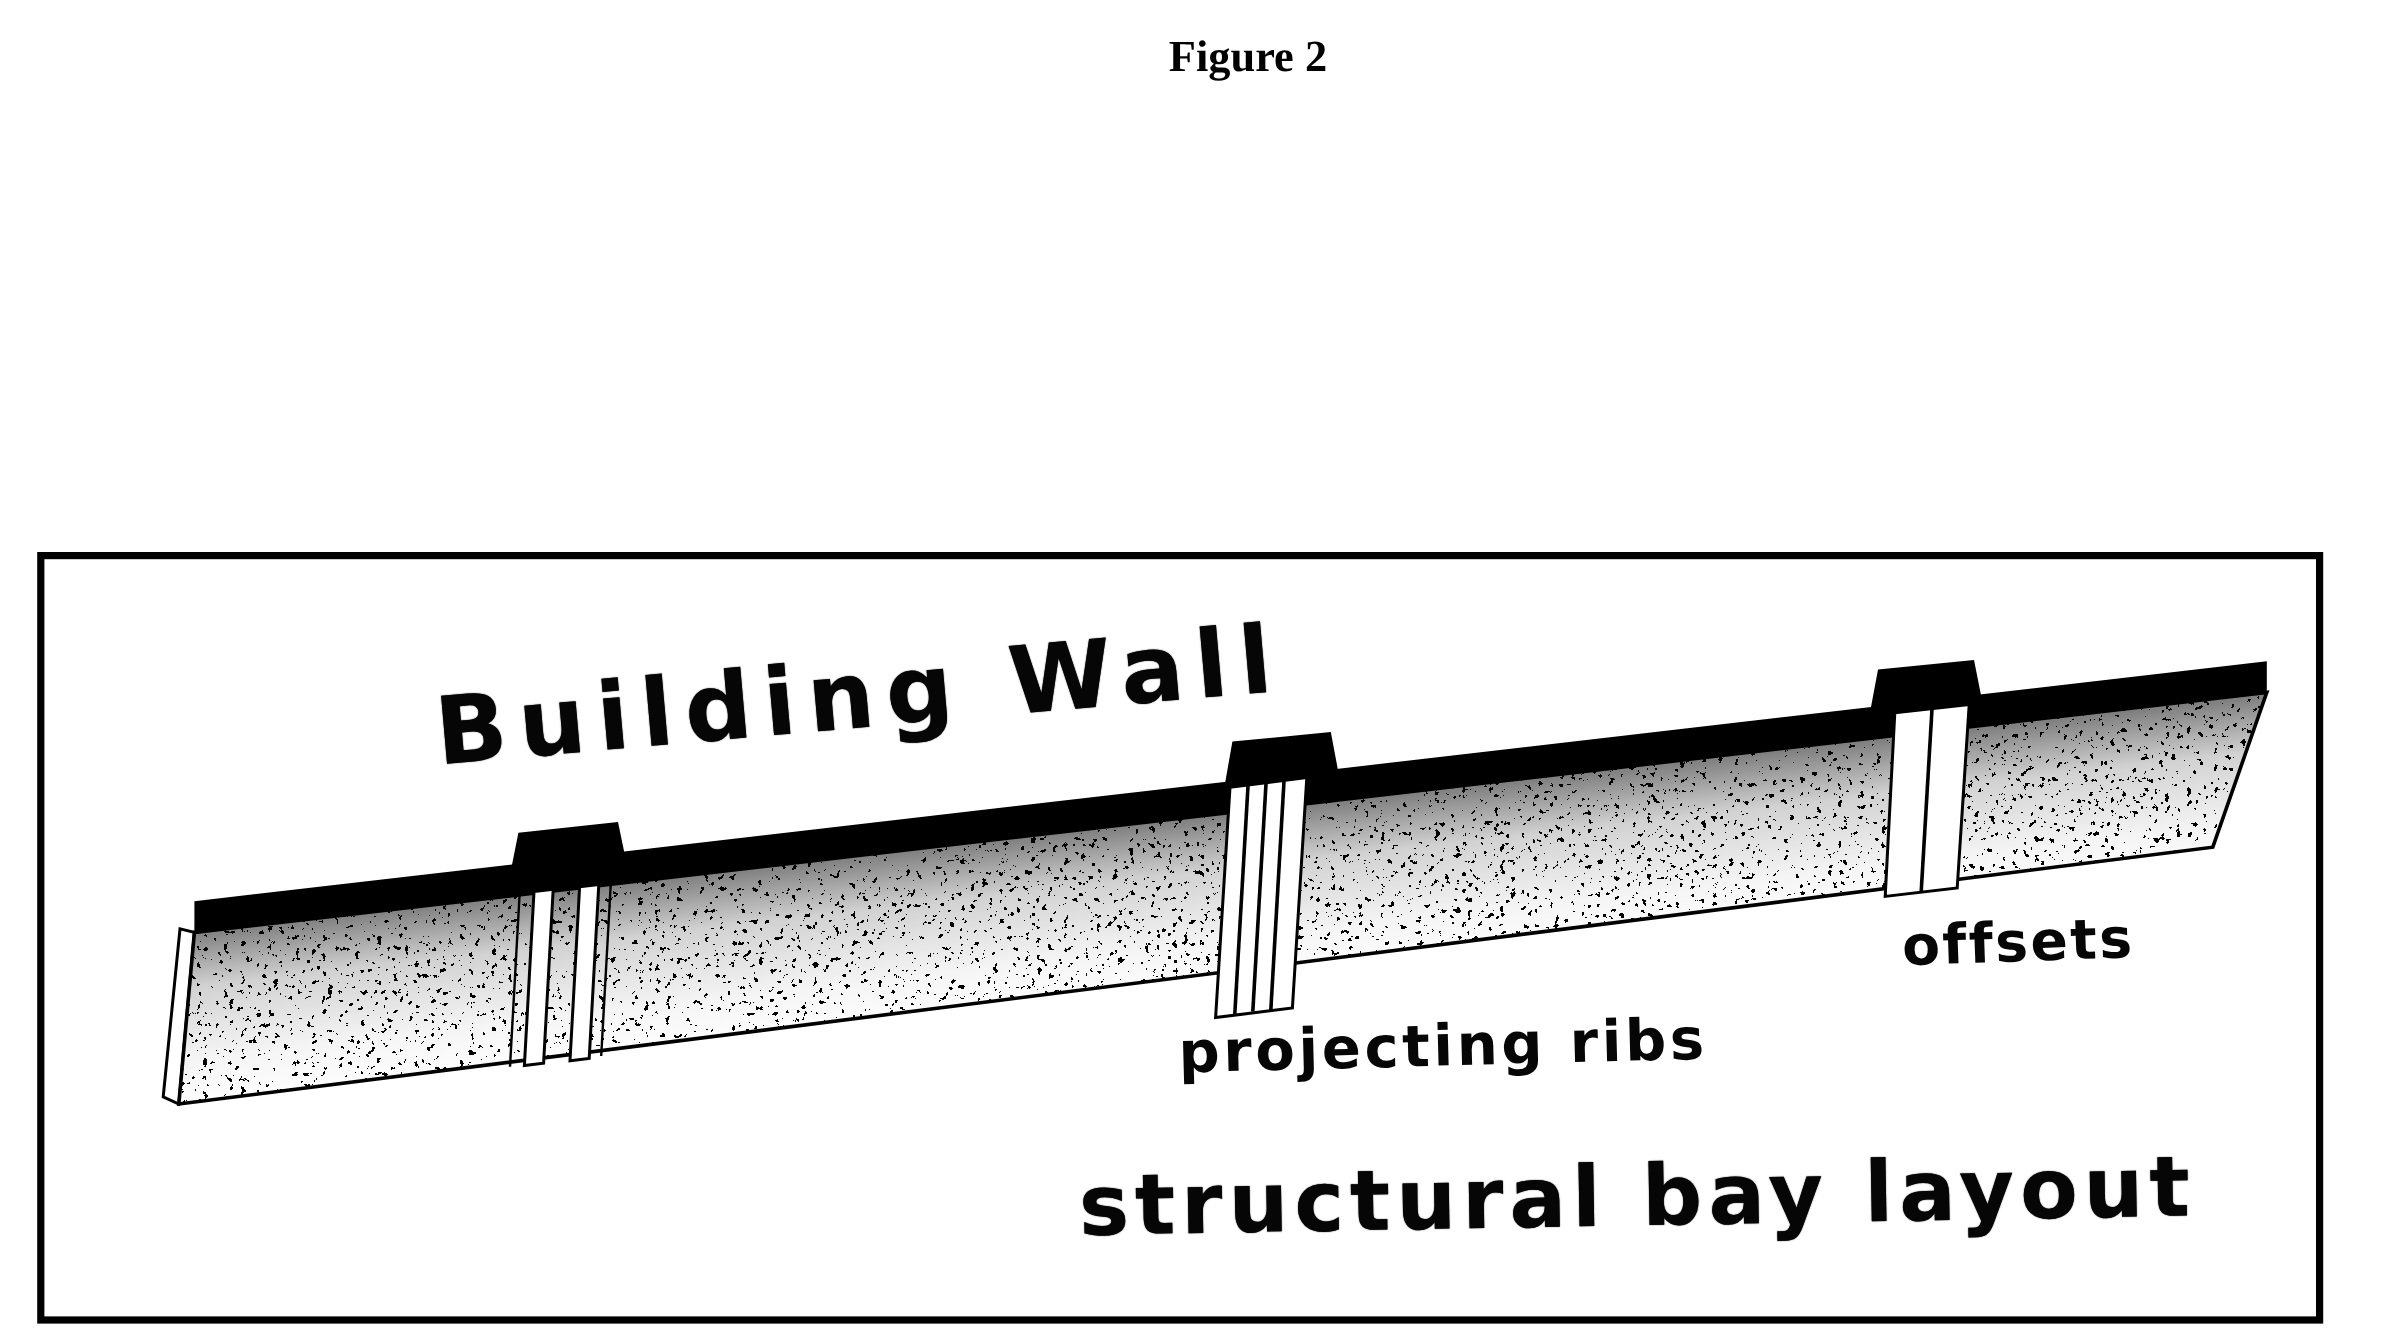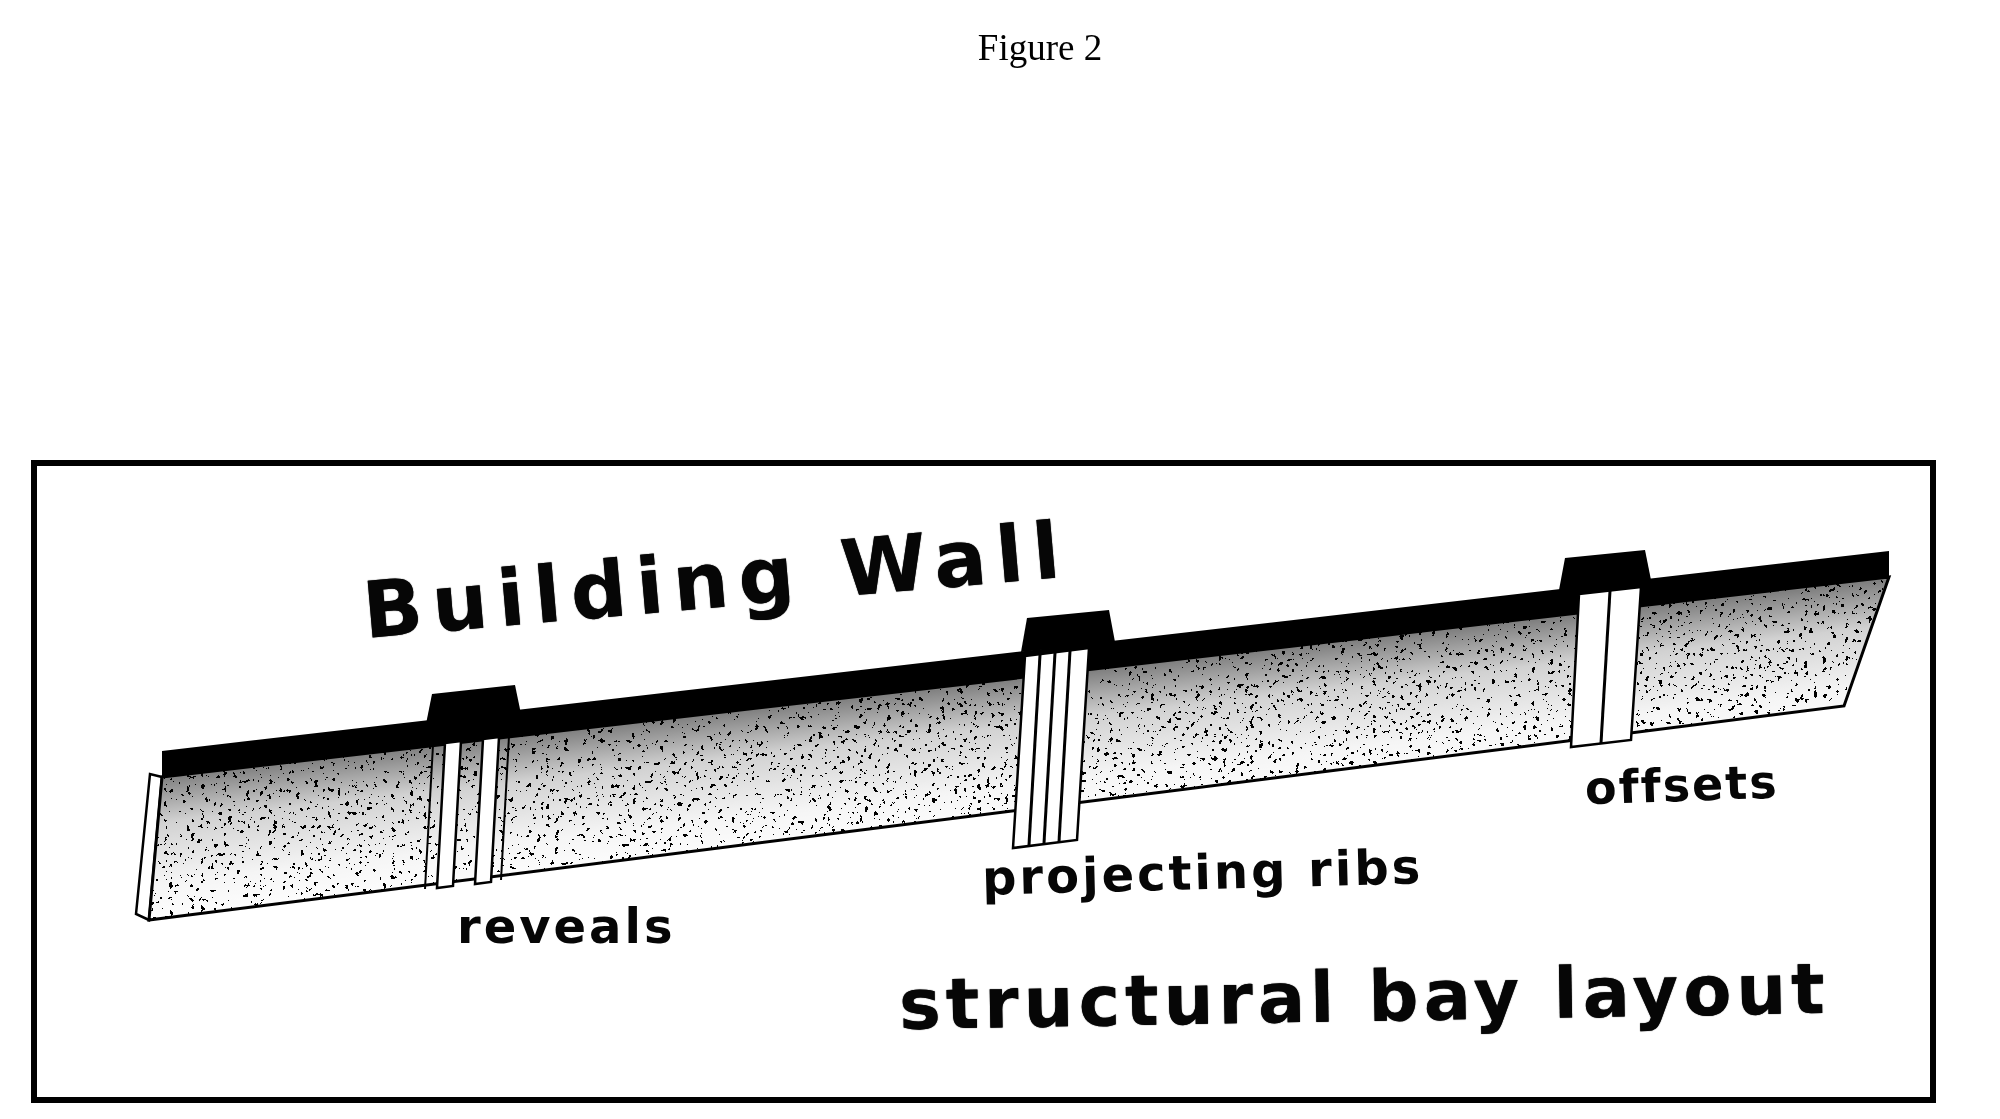--- a/index.html
+++ b/index.html
@@ -6,21 +6,21 @@
   html, body { background: #ffffff; }
   body {
     width: 2000px; height: 1119px; position: relative;
     font-family: "DejaVu Sans", sans-serif; color: #000;
     overflow: hidden;
   }
   .page { position: absolute; inset: 0; background: #ffffff; }
 
   .figure-caption {
     position: absolute; top: 26px; left: 1040px; transform: translateX(-50%);
-    font-family: "Liberation Serif", serif; font-weight: normal; font-size: 37px;
+    font-family: "Liberation Serif", serif; font-weight: bold; font-size: 37px;
     color: #000; white-space: nowrap;
   }
 
   .diagram-frame {
     position: absolute; left: 31px; top: 460px; width: 1905px; height: 643px;
     border: 6px solid #000; background: #ffffff;
   }
   .diagram-frame svg { position: absolute; inset: 0; width: 100%; height: 100%; display: block; }
 
   .lbl {
@@ -98,21 +98,20 @@
 
       <g>
         <polygon points="1542,128 1604,121 1594,274 1534,281" fill="#ffffff" stroke="#000" stroke-width="2.5"></polygon>
         <line x1="1573" y1="125" x2="1564" y2="277" stroke="#000" stroke-width="3"></line>
         <polygon points="1522,124 1528,92 1608,84 1614,114" fill="#000000"></polygon>
       </g>
     </svg>
 
     <div class="lbl lbl-building-wall">Building Wall</div>
 
-    <div class="lbl lbl-reveals">reveals</div>
 
     <div class="lbl lbl-ribs">projecting ribs</div>
 
     <div class="lbl lbl-offsets">offsets</div>
 
     <div class="lbl lbl-structural">structural bay layout</div>
 
   </div>
 </div>
 

